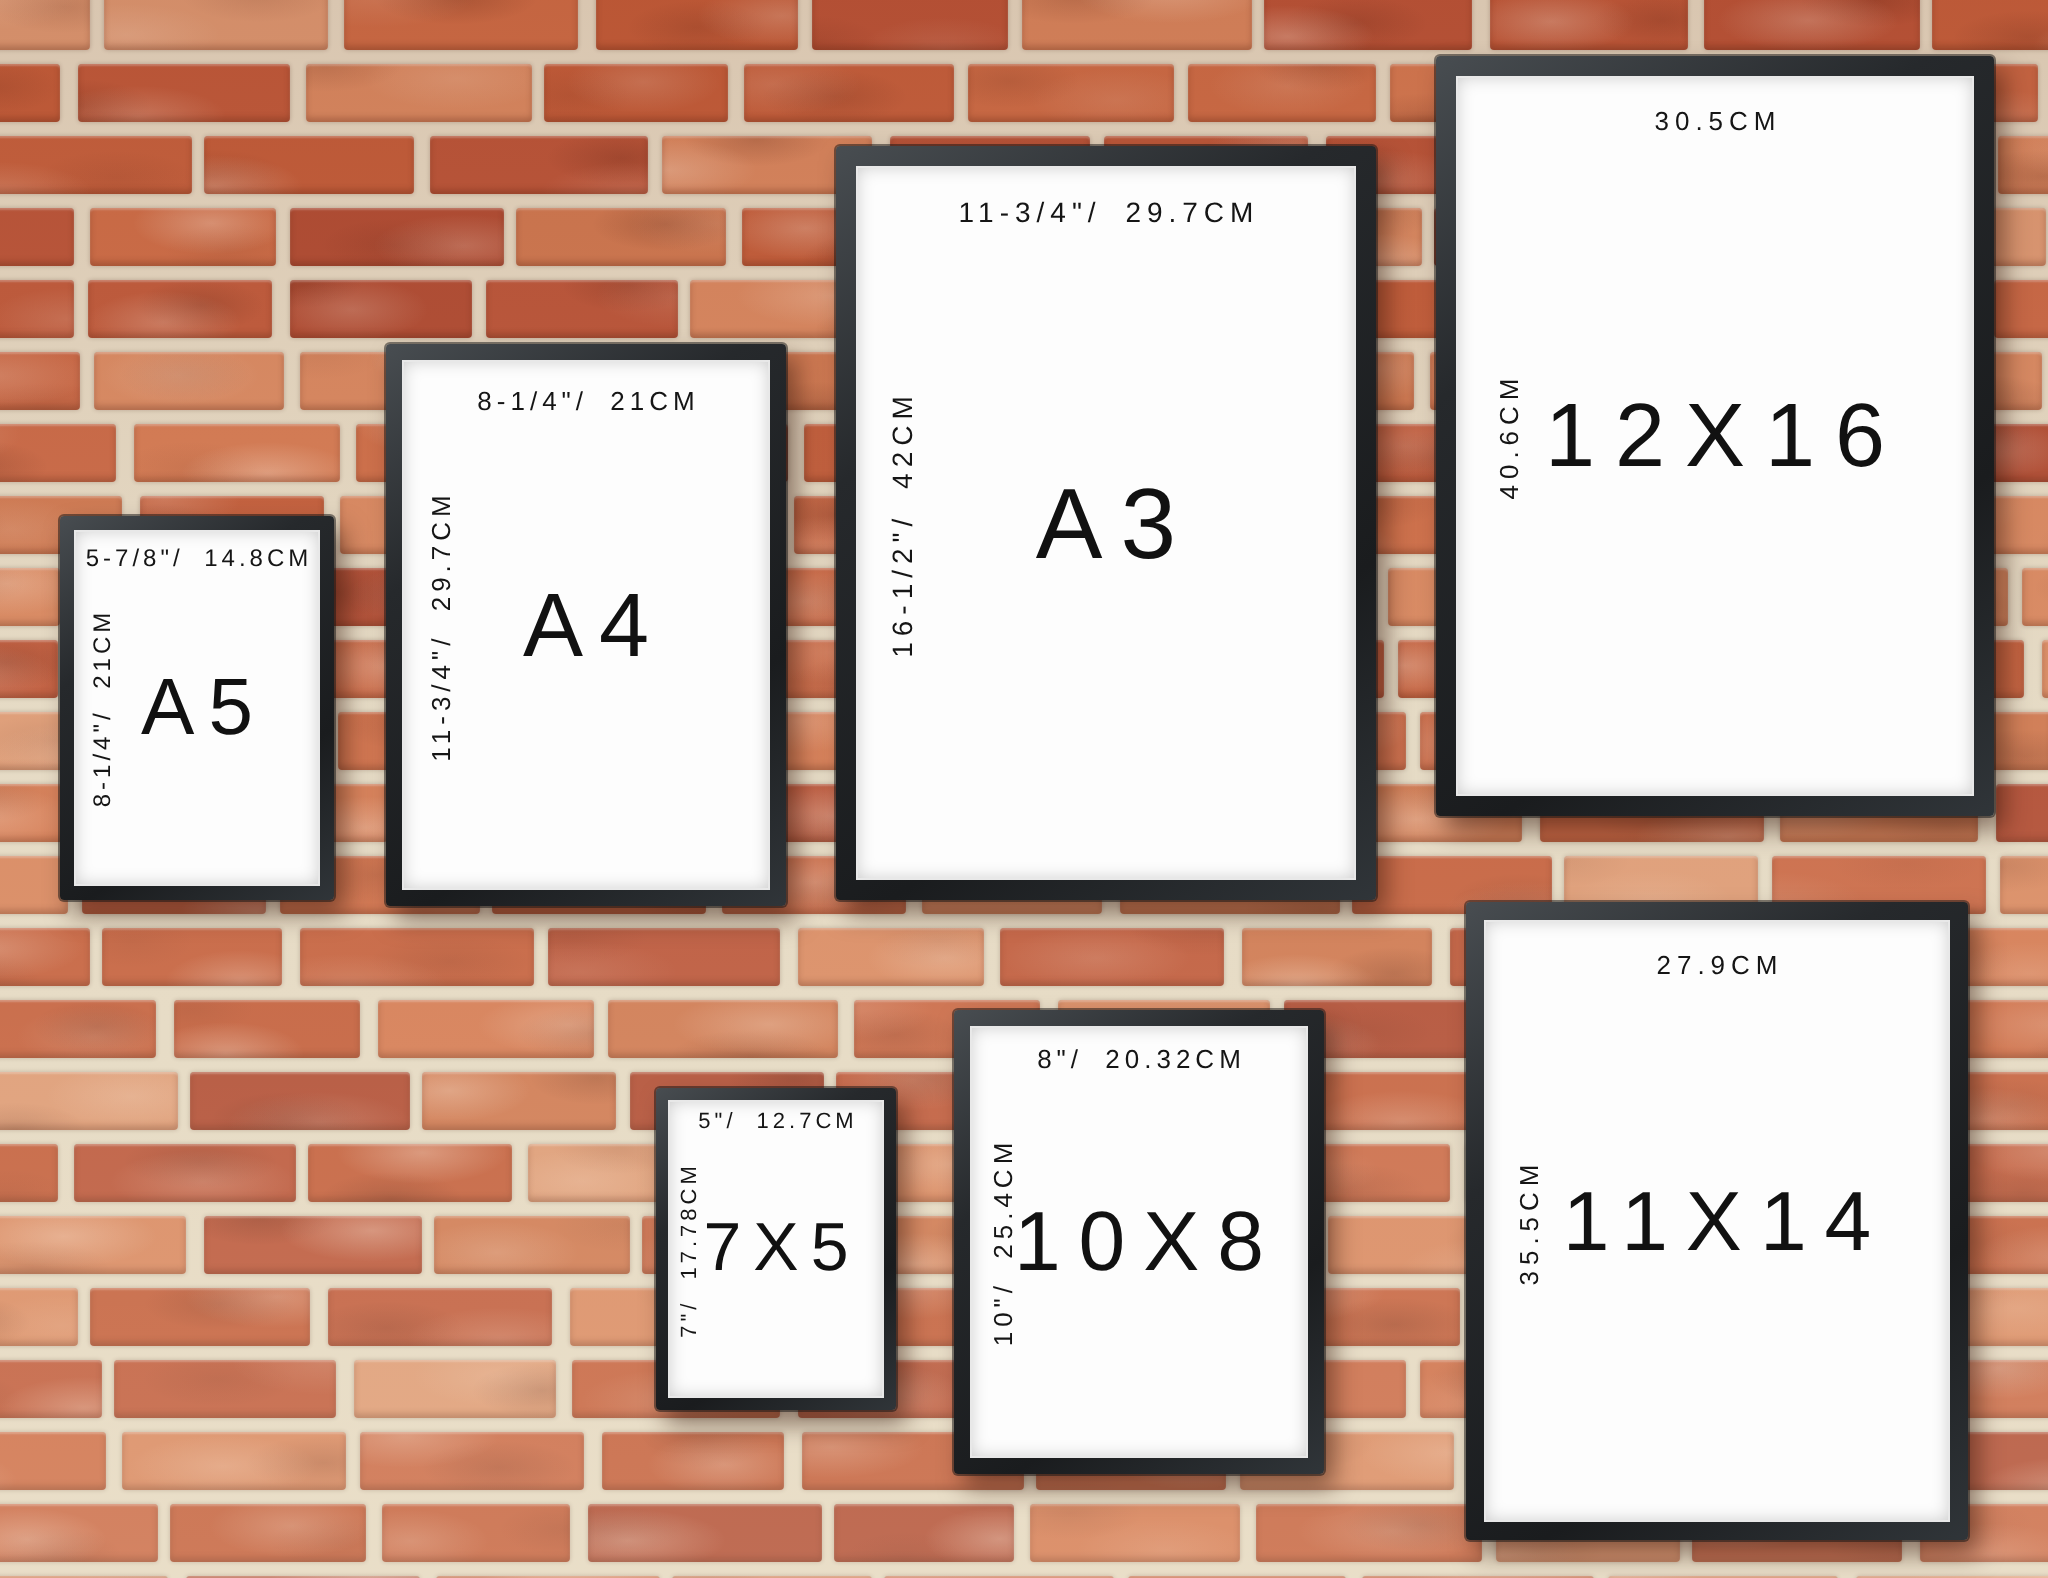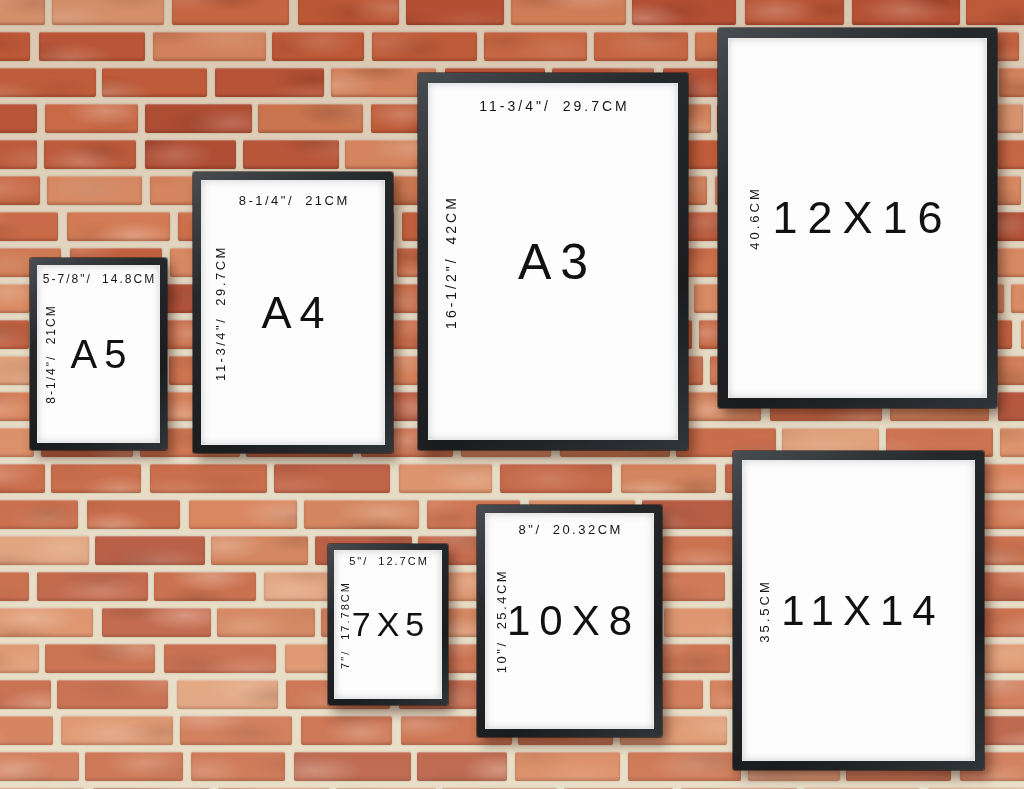--- a/index.html
+++ b/index.html
@@ -319,20 +319,21 @@
   <div class="frame f-a3">
     <div class="paper">
       <div class="top-label">11-3/4"/ 29.7CM</div>
       <div class="side-label">16-1/2"/ 42CM</div>
       <div class="size-label">A3</div>
     </div>
   </div>
 
   <div class="frame f-1216">
     <div class="paper">
+      <div class="top-label">30.5CM</div>
       <div class="side-label">40.6CM</div>
       <div class="size-label">12X16</div>
     </div>
   </div>
 
   <div class="frame f-75">
     <div class="paper">
       <div class="top-label">5"/ 12.7CM</div>
       <div class="side-label">7"/ 17.78CM</div>
       <div class="size-label">7X5</div>
@@ -342,18 +343,19 @@
   <div class="frame f-108">
     <div class="paper">
       <div class="top-label">8"/ 20.32CM</div>
       <div class="side-label">10"/ 25.4CM</div>
       <div class="size-label">10X8</div>
     </div>
   </div>
 
   <div class="frame f-1114">
     <div class="paper">
+      <div class="top-label">27.9CM</div>
       <div class="side-label">35.5CM</div>
       <div class="size-label">11X14</div>
     </div>
   </div>
 
 </div>
 
 </body></html>

